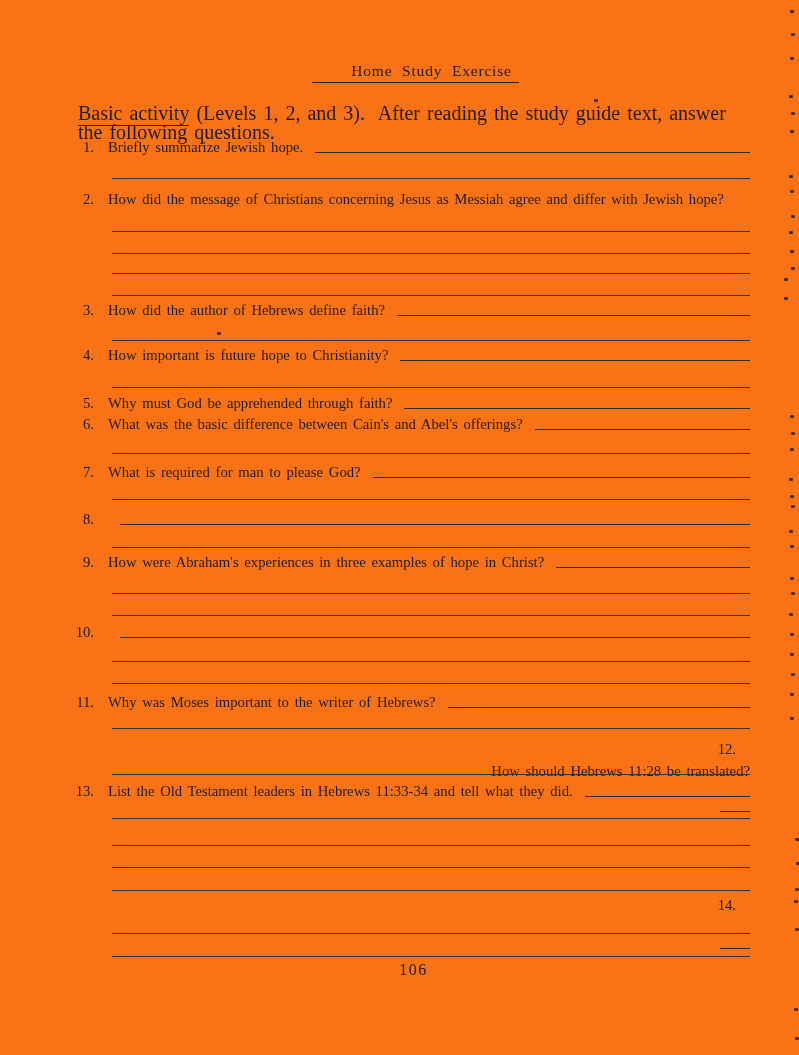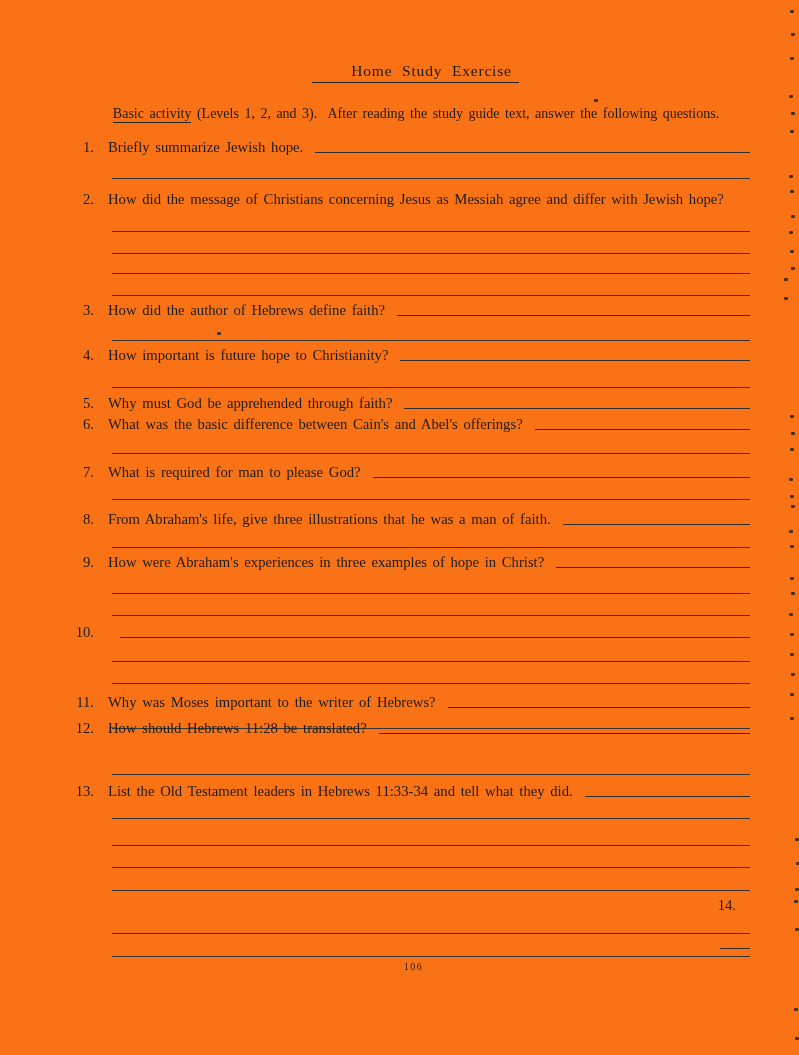--- a/index.html
+++ b/index.html
@@ -21,25 +21,24 @@
     text-indent:32px;
     white-space:pre;
   }
   .title .u{
     display:inline-block;
     border-bottom:1.6px solid #242424;
     padding:0 7px 2px 7px;
   }
   .intro{
     position:absolute;top:104px;left:78px;width:676px;
-    font-size:14px;
+    font-size:20px;
     line-height:19px;
     word-spacing:2px;
     white-space:pre-wrap;
-    text-align:center;
   }
   .intro .u{
     border-bottom:1.4px solid #242424;
     padding-bottom:1px;
   }
   .q-row{
     position:absolute;left:72px;width:678px;
     display:flex;align-items:flex-end;
     font-size:14.7px;line-height:19px;
     word-spacing:2px;
@@ -51,21 +50,21 @@
     flex:1 1 30px;min-width:30px;height:0;
     border-bottom:1.6px solid #2e2e2e;
     margin-left:12px;margin-bottom:4px;
   }
   .full-line{
     position:absolute;left:112px;width:638px;height:0;
     border-top:1.9px solid #353535;
   }
   .page-number{
     position:absolute;top:961px;left:0;right:0;
-    text-align:center;font-size:10px;letter-spacing:1.5px;
+    text-align:center;font-size:16px;letter-spacing:1.5px;
     text-indent:28px;
   }
   .speck{
     position:absolute;width:4px;height:3px;
     background:#262626;border-radius:1px;opacity:.85;
   }
 </style>
 </head>
 <body>
 
@@ -86,31 +85,31 @@
     <div class="full-line" style="top: 295px;"></div>
     <div class="q-row" style="top: 301px;"><span class="q-num">3.</span><span class="q-text">How did the author of Hebrews define faith?</span><span class="fill-line"></span></div>
     <div class="full-line" style="top: 340px;"></div>
     <div class="q-row" style="top: 346px;"><span class="q-num">4.</span><span class="q-text">How important is future hope to Christianity?</span><span class="fill-line"></span></div>
     <div class="full-line" style="top: 387px;"></div>
     <div class="q-row" style="top: 394px;"><span class="q-num">5.</span><span class="q-text">Why must God be apprehended through faith?</span><span class="fill-line"></span></div>
     <div class="q-row" style="top: 415px;"><span class="q-num">6.</span><span class="q-text">What was the basic difference between Cain's and Abel's offerings?</span><span class="fill-line"></span></div>
     <div class="full-line" style="top: 453px;"></div>
     <div class="q-row" style="top: 463px;"><span class="q-num">7.</span><span class="q-text">What is required for man to please God?</span><span class="fill-line"></span></div>
     <div class="full-line" style="top: 499px;"></div>
-    <div class="q-row" style="top: 510px;"><span class="q-num">8.</span><span class="q-text">From Abraham's life, give three illustrations that he was a man of faith.</span><span class="fill-line"></span></div>
+    <div class="q-row" style="top: 510px;"><span class="q-num">8.</span><span class="fill-line"></span></div>
     <div class="full-line" style="top: 547px;"></div>
     <div class="q-row" style="top: 553px;"><span class="q-num">9.</span><span class="q-text">How were Abraham's experiences in three examples of hope in Christ?</span><span class="fill-line"></span></div>
     <div class="full-line" style="top: 593px;"></div>
     <div class="full-line" style="top: 615px;"></div>
     <div class="q-row" style="top: 623px;"><span class="q-num">10.</span><span class="fill-line"></span></div>
     <div class="full-line" style="top: 661px;"></div>
     <div class="full-line" style="top: 683px;"></div>
     <div class="q-row" style="top: 693px;"><span class="q-num">11.</span><span class="q-text">Why was Moses important to the writer of Hebrews?</span><span class="fill-line"></span></div>
     <div class="full-line" style="top: 728px;"></div>
-    <div class="q-row" style="top: 719px;"><span class="q-num">12.</span><span class="q-text">How should Hebrews 11:28 be translated?</span><span class="fill-line"></span></div>
+    <div class="q-row" style="top: 740px; flex-direction: column;"><span class="q-num">12.</span><span class="q-text">How should Hebrews 11:28 be translated?</span><span class="fill-line"></span></div>
     <div class="full-line" style="top: 774px;"></div>
     <div class="q-row" style="top: 782px;"><span class="q-num">13.</span><span class="q-text">List the Old Testament leaders in Hebrews 11:33-34 and tell what they did.</span><span class="fill-line"></span></div>
     <div class="full-line" style="top: 818px;"></div>
     <div class="full-line" style="top: 845px;"></div>
     <div class="full-line" style="top: 867px;"></div>
     <div class="full-line" style="top: 890px;"></div>
     <div class="q-row" style="top: 896px; flex-direction: column;"><span class="q-num">14.</span><span class="fill-line"></span></div>
     <div class="full-line" style="top: 933px;"></div>
     <div class="full-line" style="top: 956px;"></div>
     <div class="speck" style="left: 790px; top: 10px;"></div>

